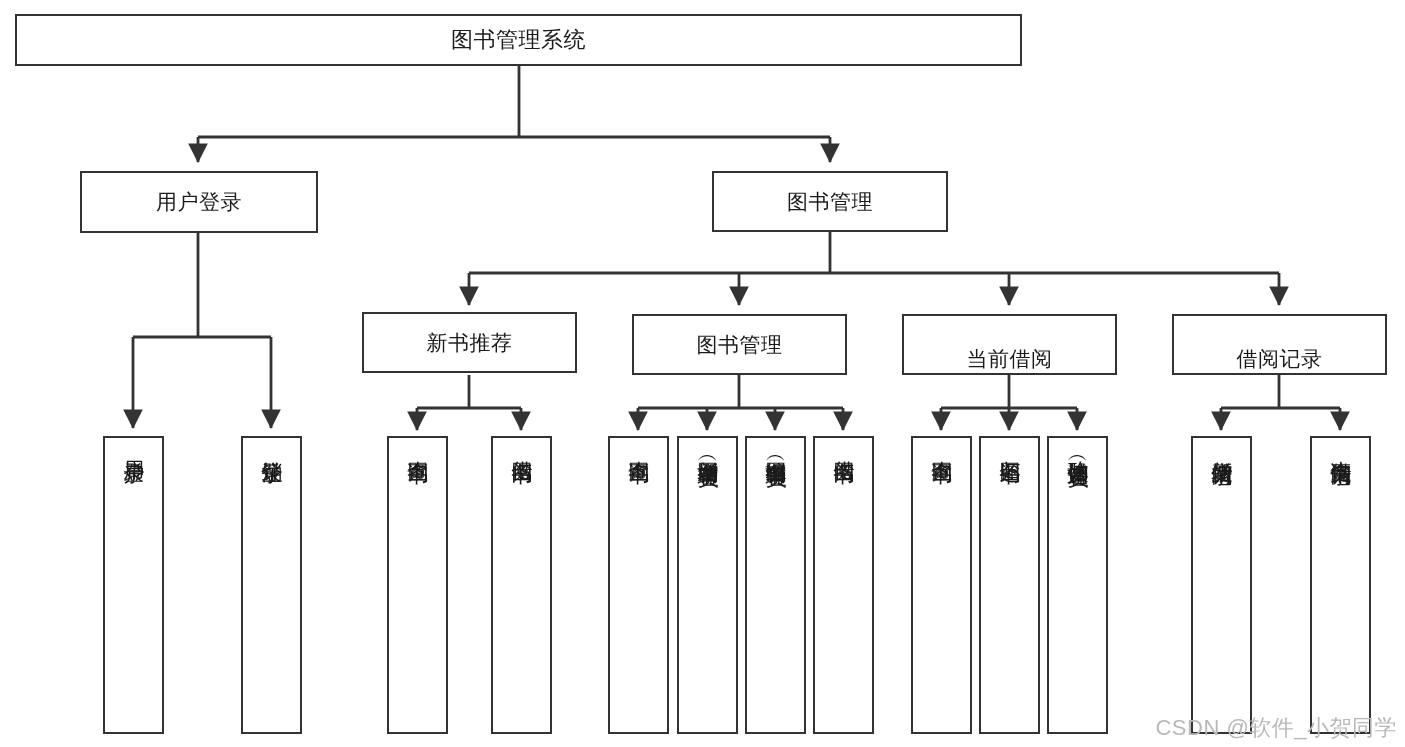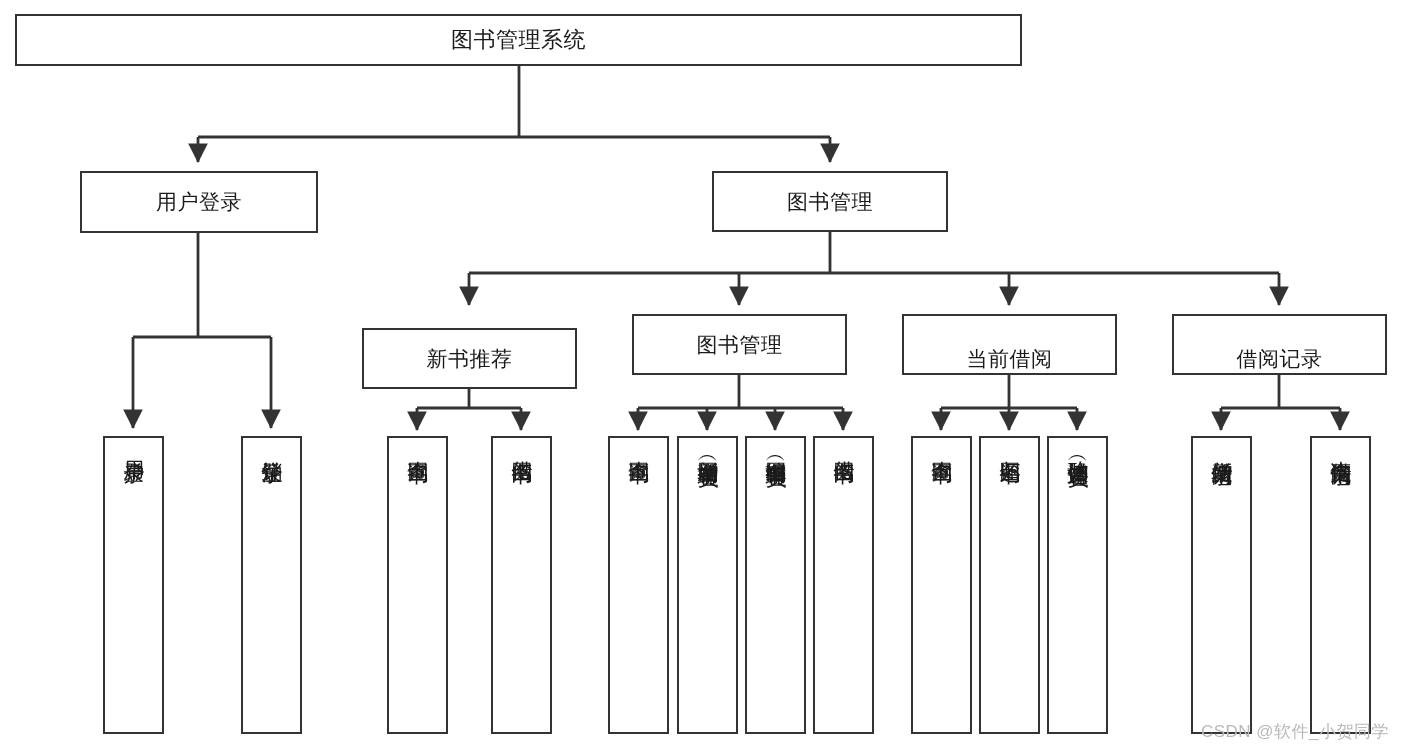--- a/index.html
+++ b/index.html
@@ -51,23 +51,23 @@
     font-size: 21px;
     line-height: 1.28;
     letter-spacing: 1px;
     white-space: nowrap;
   }
   .node.root {
     font-size: 22px;
   }
   .watermark {
     position: absolute;
-    right: 16px;
+    right: 8px;
     bottom: 4px;
-    font-size: 17px;
+    font-size: 22px;
     color: #b9b9b9;
     letter-spacing: 0.5px;
     white-space: nowrap;
   }
 </style>
 </head>
 <body>
 
 <div id="canvas">
 
@@ -127,21 +127,21 @@
   </div>
 
   <div class="node horiz" style="left:80px; top:171px; width:238px; height:62px;">
     <span>用户登录</span>
   </div>
 
   <div class="node horiz" style="left:712px; top:171px; width:236px; height:61px;">
     <span>图书管理</span>
   </div>
 
-  <div class="node horiz" style="left:362px; top:328px; width:215px; height:61px;">
+  <div class="node horiz" style="left:362px; top:312px; width:215px; height:61px;">
     <span>新书推荐</span>
   </div>
 
   <div class="node horiz" style="left:632px; top:314px; width:215px; height:61px;">
     <span>图书管理</span>
   </div>
 
   <div class="node horiz" style="left:902px; top:314px; width:215px; height:61px;align-items:flex-end;">
     <span>当前借阅</span>
   </div>

